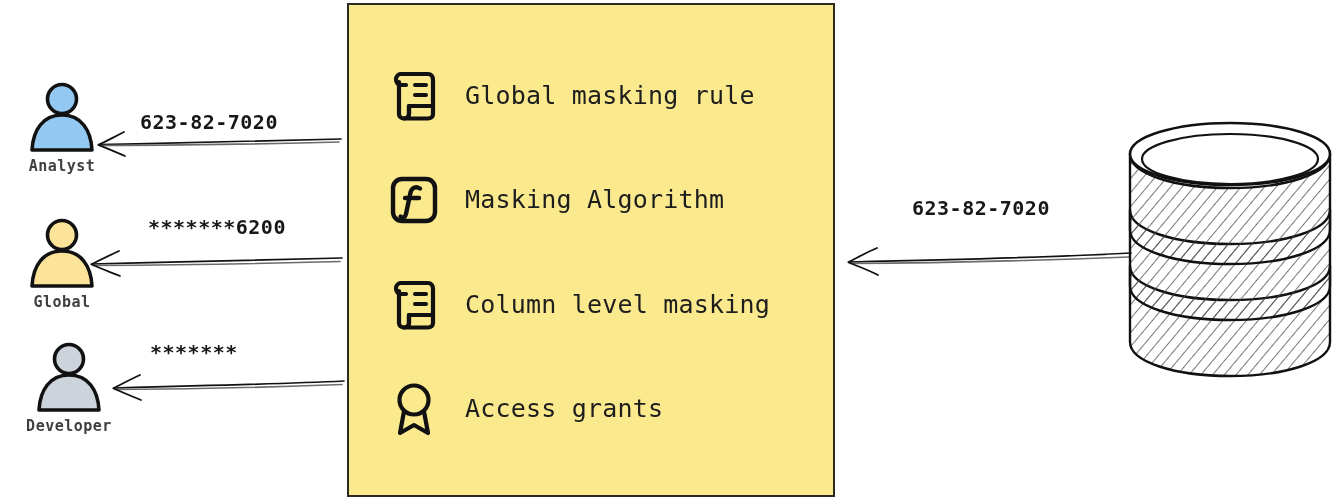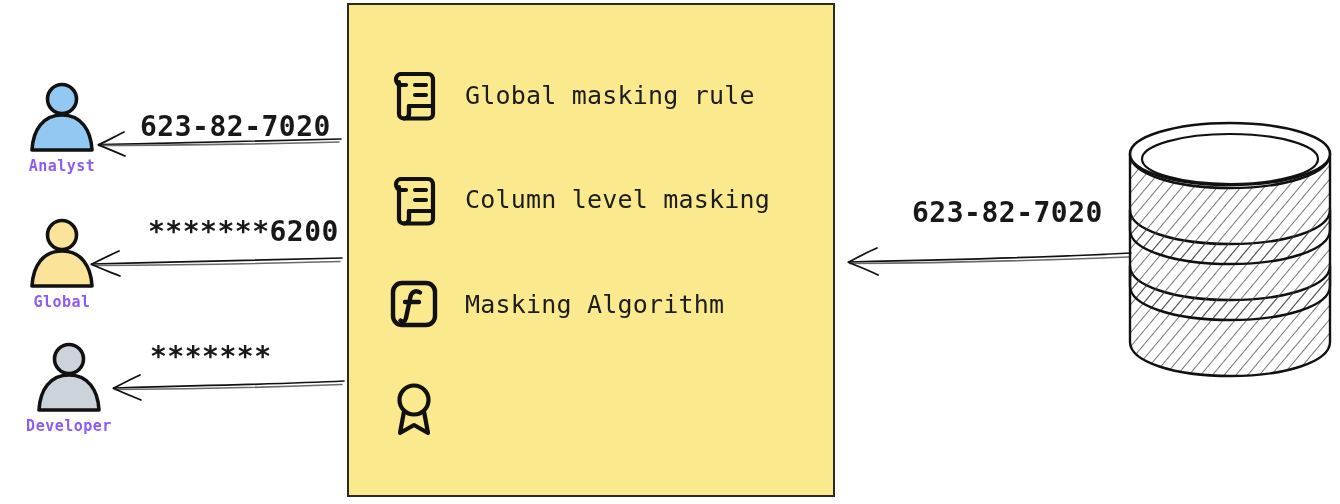--- a/index.html
+++ b/index.html
@@ -23,35 +23,35 @@
   }
   .actor .person {
     display: block;
     margin: 0 auto;
   }
   .actor .actor-label {
     display: block;
     font-family: "DejaVu Sans Mono", "Liberation Mono", monospace;
     font-size: 15px;
     font-weight: 600;
-    color: #8b5cf6;
+    color: #404040;
     letter-spacing: 0.5px;
     margin-top: 1px;
     white-space: nowrap;
   }
 
   #actor-analyst   { left: 2px;  top: 82px; }
   #actor-support   { left: 2px;  top: 218px; }
   #actor-developer { left: 9px;  top: 342px; }
 
   
   .flow-label {
     position: absolute;
     font-family: "DejaVu Sans Mono", "Liberation Mono", monospace;
-    font-size: 28px;
+    font-size: 20px;
     font-weight: 700;
     color: #181818;
     letter-spacing: 0.5px;
     white-space: nowrap;
   }
   #label-analyst   { left: 140px; top: 110px; }
   #label-support   { left: 148px; top: 215px; }
   #label-developer { left: 150px; top: 340px; }
   #label-source    { left: 912px; top: 196px; }
 
@@ -192,48 +192,49 @@
           <line x1="28" y1="17" x2="39" y2="17" stroke="#111111" stroke-width="4" stroke-linecap="round"></line>
           <line x1="28" y1="27" x2="39" y2="27" stroke="#111111" stroke-width="4" stroke-linecap="round"></line>
         </svg>
       </span>
       <span class="row-text">Global masking rule</span>
     </div>
 
     <div class="policy-row">
       <span class="row-icon">
         <svg width="54" height="54" viewBox="0 0 54 54">
+          <rect x="6" y="6" width="42" height="42" rx="9" ry="9" fill="none" stroke="#111111" stroke-width="4.4"></rect>
+          <path d="M33 15.5 C29 13 24.5 14.5 23.5 19.5 L19 41 C18.2 44.6 15 45.5 13.5 43.5" fill="none" stroke="#111111" stroke-width="4.4" stroke-linecap="round"></path>
+          <line x1="18" y1="25" x2="32" y2="25" stroke="#111111" stroke-width="4.4" stroke-linecap="round"></line>
+        </svg>
+      </span>
+      <span class="row-text">Masking Algorithm</span>
+    </div>
+
+    <div class="policy-row">
+      <span class="row-icon">
+        <svg width="54" height="54" viewBox="0 0 54 54">
           <path d="M14 6 L41 6 C44 6 46 8.5 46 12 L46 38 L22 38 L22 46 C22 48.6 19.8 50.5 17 50.5 C14.2 50.5 12 48.6 12 46 L12 14" fill="none" stroke="#111111" stroke-width="4.2" stroke-linejoin="round" stroke-linecap="round"></path>
           <path d="M14 6 C11.2 6 9 8.4 9 11.6 C9 14.8 11.2 17 14 17 L19 17" fill="none" stroke="#111111" stroke-width="4.2" stroke-linejoin="round" stroke-linecap="round"></path>
           <path d="M22 38 L22 46 C22 48.6 19.8 50.5 17 50.5 L41 50.5 C44 50.5 46 48.6 46 46 L46 38" fill="none" stroke="#111111" stroke-width="4.2" stroke-linejoin="round" stroke-linecap="round"></path>
           <line x1="28" y1="17" x2="39" y2="17" stroke="#111111" stroke-width="4" stroke-linecap="round"></line>
           <line x1="28" y1="27" x2="39" y2="27" stroke="#111111" stroke-width="4" stroke-linecap="round"></line>
         </svg>
       </span>
       <span class="row-text">Column level masking</span>
     </div>
 
     <div class="policy-row">
       <span class="row-icon">
-        <svg width="54" height="54" viewBox="0 0 54 54">
-          <rect x="6" y="6" width="42" height="42" rx="9" ry="9" fill="none" stroke="#111111" stroke-width="4.4"></rect>
-          <path d="M33 15.5 C29 13 24.5 14.5 23.5 19.5 L19 41 C18.2 44.6 15 45.5 13.5 43.5" fill="none" stroke="#111111" stroke-width="4.4" stroke-linecap="round"></path>
-          <line x1="18" y1="25" x2="32" y2="25" stroke="#111111" stroke-width="4.4" stroke-linecap="round"></line>
-        </svg>
-      </span>
-      <span class="row-text">Masking Algorithm</span>
-    </div>
-
-    <div class="policy-row">
-      <span class="row-icon">
         <svg width="54" height="56" viewBox="0 0 54 56">
           <circle cx="27" cy="19" r="14.5" fill="none" stroke="#111111" stroke-width="4.2"></circle>
           <path d="M17 30.5 L13 52 L27 44 L41 52 L37 30.5" fill="none" stroke="#111111" stroke-width="4.2" stroke-linejoin="round" stroke-linecap="round"></path>
         </svg>
       </span>
+      <span class="row-text">Access grants</span>
     </div>
 
   </div>
 </div>
 
 <div id="database-node">
   <svg width="216" height="280" viewBox="0 0 216 280">
     <defs>
       <pattern id="hatch" width="9" height="9" patternTransform="rotate(40)" patternUnits="userSpaceOnUse">
         <line x1="0" y1="0" x2="0" y2="9" stroke="#4a4a4a" stroke-width="1.5"></line>

